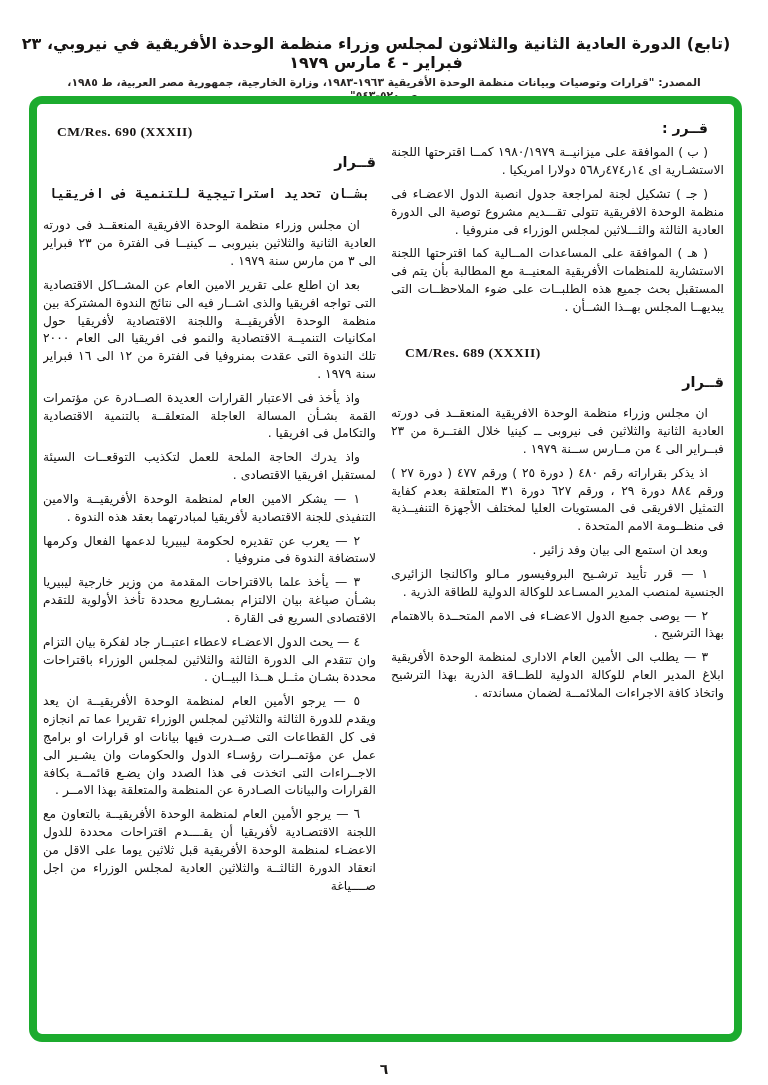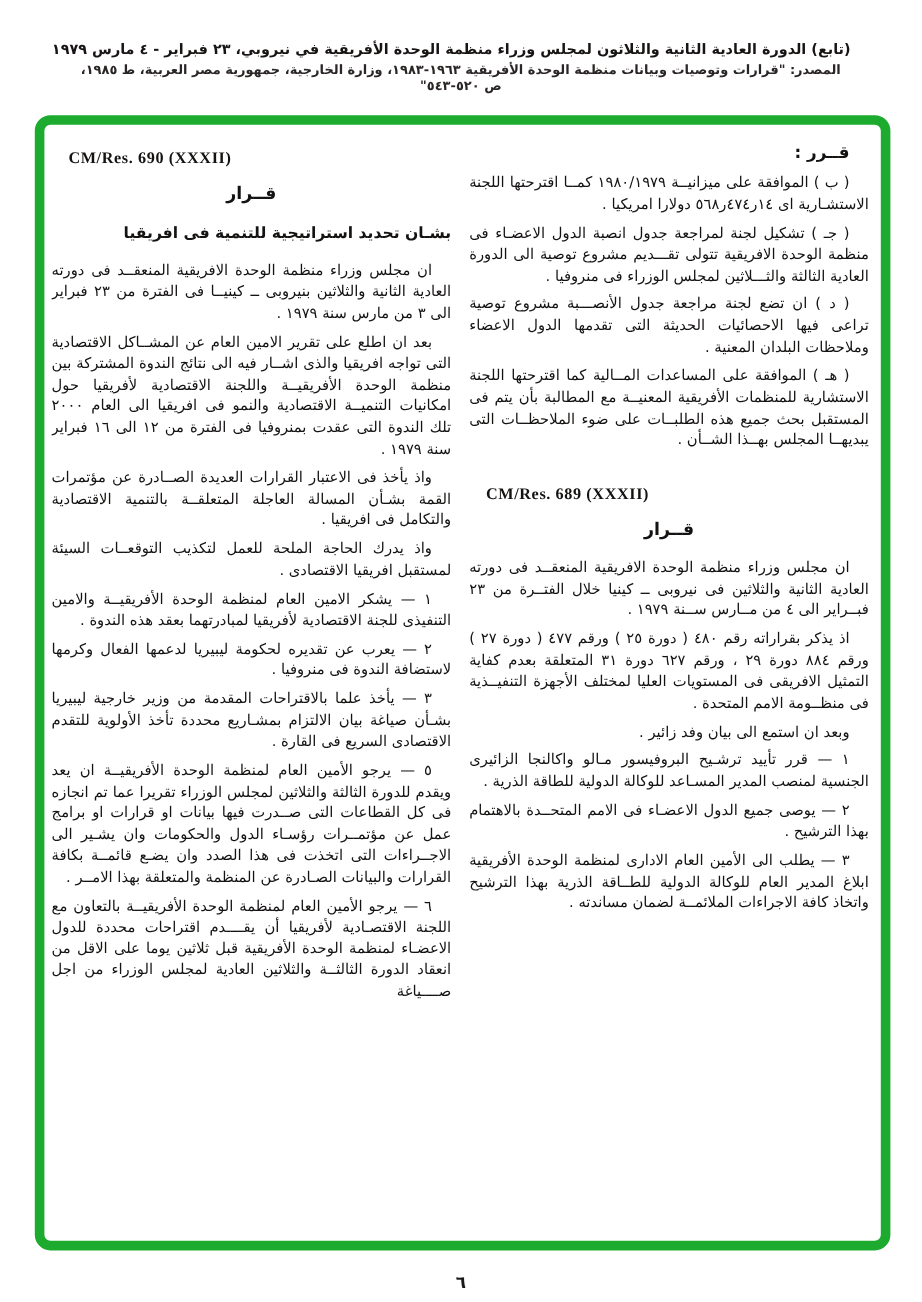--- a/index.html
+++ b/index.html
@@ -9,21 +9,21 @@
     font-family:"DejaVu Sans", sans-serif;
     color:#151312;
     position:relative;
     overflow:hidden;
   }
   .top-header{
     position:absolute;top:34px;left:0;right:0;
     text-align:center;direction:rtl;
   }
   .top-header .line1{
-    font-size:12px;font-weight:bold;letter-spacing:0px;
+    font-size:16px;font-weight:bold;letter-spacing:0px;
     color:#171413;
     margin:0 24px 4px 8px;
   }
   .top-header .line2{
     font-size:10.8px;font-weight:bold;color:#2a2625;
     margin:0 60px;
   }
   .frame{
     position:absolute;
     left:29px;top:96px;
@@ -57,31 +57,33 @@
     direction:ltr;
     text-align:left;
     font-family:Liberation Serif, serif;
     font-weight:bold;
     font-size:13.5px;
     letter-spacing:0.5px;
     margin:4px 0 10px 0;
     padding-left:14px;
   }
   .res-title{
-    text-align:center;
+    text-align:right;
     font-weight:bold;
     font-size:14.5px;
     margin:6px 0 12px 0;
     letter-spacing:1px;
   }
   .res-subtitle{
+    text-align:center;
     font-weight:bold;
     font-size:13px;
     margin:2px 0 4px 0;
     line-height:1.6;
+    font-family:Liberation Mono, monospace;
   }
   .decree-label{
     font-weight:bold;
     font-size:14px;
     text-indent:38px;
     margin-bottom:8px;
   }
   .section-gap{height:16px;}
   .subtitle-block{margin-bottom:12px;}
   .page-footer{
@@ -101,21 +103,20 @@
   <div class="line2">المصدر: "قرارات وتوصيات وبيانات منظمة الوحدة الأفريقية ١٩٦٣-١٩٨٣، وزارة الخارجية، جمهورية مصر العربية، ط ١٩٨٥، ص ٥٢٠-٥٤٣"</div>
 </div>
 
 <div class="frame">
   <div class="columns">
 
     <div class="col">
       <p class="decree-label">قــرر :</p>
       <p>( ب ) الموافقة على ميزانيــة ١٩٨٠/١٩٧٩ كمــا اقترحتها اللجنة الاستشـارية اى ١٤ر٤٧٤ر٥٦٨ دولارا امريكيا .</p>
       <p>( جـ ) تشكيل لجنة لمراجعة جدول انصبة الدول الاعضـاء فى منظمة الوحدة الافريقية تتولى تقـــديم مشروع توصية الى الدورة العادية الثالثة والثـــلاثين لمجلس الوزراء فى منروفيا .</p>
-      <p>( د ) ان تضع لجنة مراجعة جدول الأنصـــبة مشروع توصية تراعى فيها الاحصائيات الحديثة التى تقدمها الدول الاعضاء وملاحظات البلدان المعنية .</p>
       <p>( هـ ) الموافقة على المساعدات المــالية كما اقترحتها اللجنة الاستشارية للمنظمات الأفريقية المعنيــة مع المطالبة بأن يتم فى المستقبل بحث جميع هذه الطلبــات على ضوء الملاحظــات التى يبديهــا المجلس بهــذا الشــأن .</p>
 
       <div class="section-gap"></div>
 
       <div class="res-ref">CM/Res. 689 (XXXII)</div>
       <div class="res-title">قــرار</div>
       <p>ان مجلس وزراء منظمة الوحدة الافريقية المنعقــد فى دورته العادية الثانية والثلاثين فى نيروبى ــ كينيا خلال الفتــرة من ٢٣ فبــراير الى ٤ من مــارس ســنة ١٩٧٩ .</p>
       <p>اذ يذكر بقراراته رقم ٤٨٠ ( دورة ٢٥ ) ورقم ٤٧٧ ( دورة ٢٧ ) ورقم ٨٨٤ دورة ٢٩ ، ورقم ٦٢٧ دورة ٣١ المتعلقة بعدم كفاية التمثيل الافريقى فى المستويات العليا لمختلف الأجهزة التنفيــذية فى منظــومة الامم المتحدة .</p>
       <p>وبعد ان استمع الى بيان وفد زائير .</p>
       <p>١ — قرر تأييد ترشـيح البروفيسور مـالو واكالنجا الزائيرى الجنسية لمنصب المدير المسـاعد للوكالة الدولية للطاقة الذرية .</p>
@@ -129,20 +130,21 @@
       <div class="subtitle-block">
         <div class="res-subtitle">بشـان تحديد استراتيجية للتنمية فى افريقيا</div>
       </div>
       <p>ان مجلس وزراء منظمة الوحدة الافريقية المنعقــد فى دورته العادية الثانية والثلاثين بنيروبى ــ كينيــا فى الفترة من ٢٣ فبراير الى ٣ من مارس سنة ١٩٧٩ .</p>
       <p>بعد ان اطلع على تقرير الامين العام عن المشــاكل الاقتصادية التى تواجه افريقيا والذى اشــار فيه الى نتائج الندوة المشتركة بين منظمة الوحدة الأفريقيــة واللجنة الاقتصادية لأفريقيا حول امكانيات التنميــة الاقتصادية والنمو فى افريقيا الى العام ٢٠٠٠ تلك الندوة التى عقدت بمنروفيا فى الفترة من ١٢ الى ١٦ فبراير سنة ١٩٧٩ .</p>
       <p>واذ يأخذ فى الاعتبار القرارات العديدة الصــادرة عن مؤتمرات القمة بشـأن المسالة العاجلة المتعلقــة بالتنمية الاقتصادية والتكامل فى افريقيا .</p>
       <p>واذ يدرك الحاجة الملحة للعمل لتكذيب التوقعــات السيئة لمستقبل افريقيا الاقتصادى .</p>
       <p>١ — يشكر الامين العام لمنظمة الوحدة الأفريقيــة والامين التنفيذى للجنة الاقتصادية لأفريقيا لمبادرتهما بعقد هذه الندوة .</p>
       <p>٢ — يعرب عن تقديره لحكومة ليبيريا لدعمها الفعال وكرمها لاستضافة الندوة فى منروفيا .</p>
       <p>٣ — يأخذ علما بالاقتراحات المقدمة من وزير خارجية ليبيريا بشـأن صياغة بيان الالتزام بمشـاريع محددة تأخذ الأولوية للتقدم الاقتصادى السريع فى القارة .</p>
+      <p>٤ — يحث الدول الاعضـاء لاعطاء اعتبــار جاد لفكرة بيان التزام وان تتقدم الى الدورة الثالثة والثلاثين لمجلس الوزراء باقتراحات محددة بشـان مثــل هــذا البيــان .</p>
       <p>٥ — يرجو الأمين العام لمنظمة الوحدة الأفريقيــة ان يعد ويقدم للدورة الثالثة والثلاثين لمجلس الوزراء تقريرا عما تم انجازه فى كل القطاعات التى صــدرت فيها بيانات او قرارات او برامج عمل عن مؤتمــرات رؤسـاء الدول والحكومات وان يشـير الى الاجــراءات التى اتخذت فى هذا الصدد وان يضـع قائمــة بكافة القرارات والبيانات الصـادرة عن المنظمة والمتعلقة بهذا الامــر .</p>
       <p>٦ — يرجو الأمين العام لمنظمة الوحدة الأفريقيــة بالتعاون مع اللجنة الاقتصـادية لأفريقيا أن يقــــدم اقتراحات محددة للدول الاعضـاء لمنظمة الوحدة الأفريقية قبل ثلاثين يوما على الاقل من انعقاد الدورة الثالثــة والثلاثين العادية لمجلس الوزراء من اجل صــــياغة</p>
     </div>
 
   </div>
 </div>
 
 <div class="page-footer">٦</div>
 
 </body></html>

